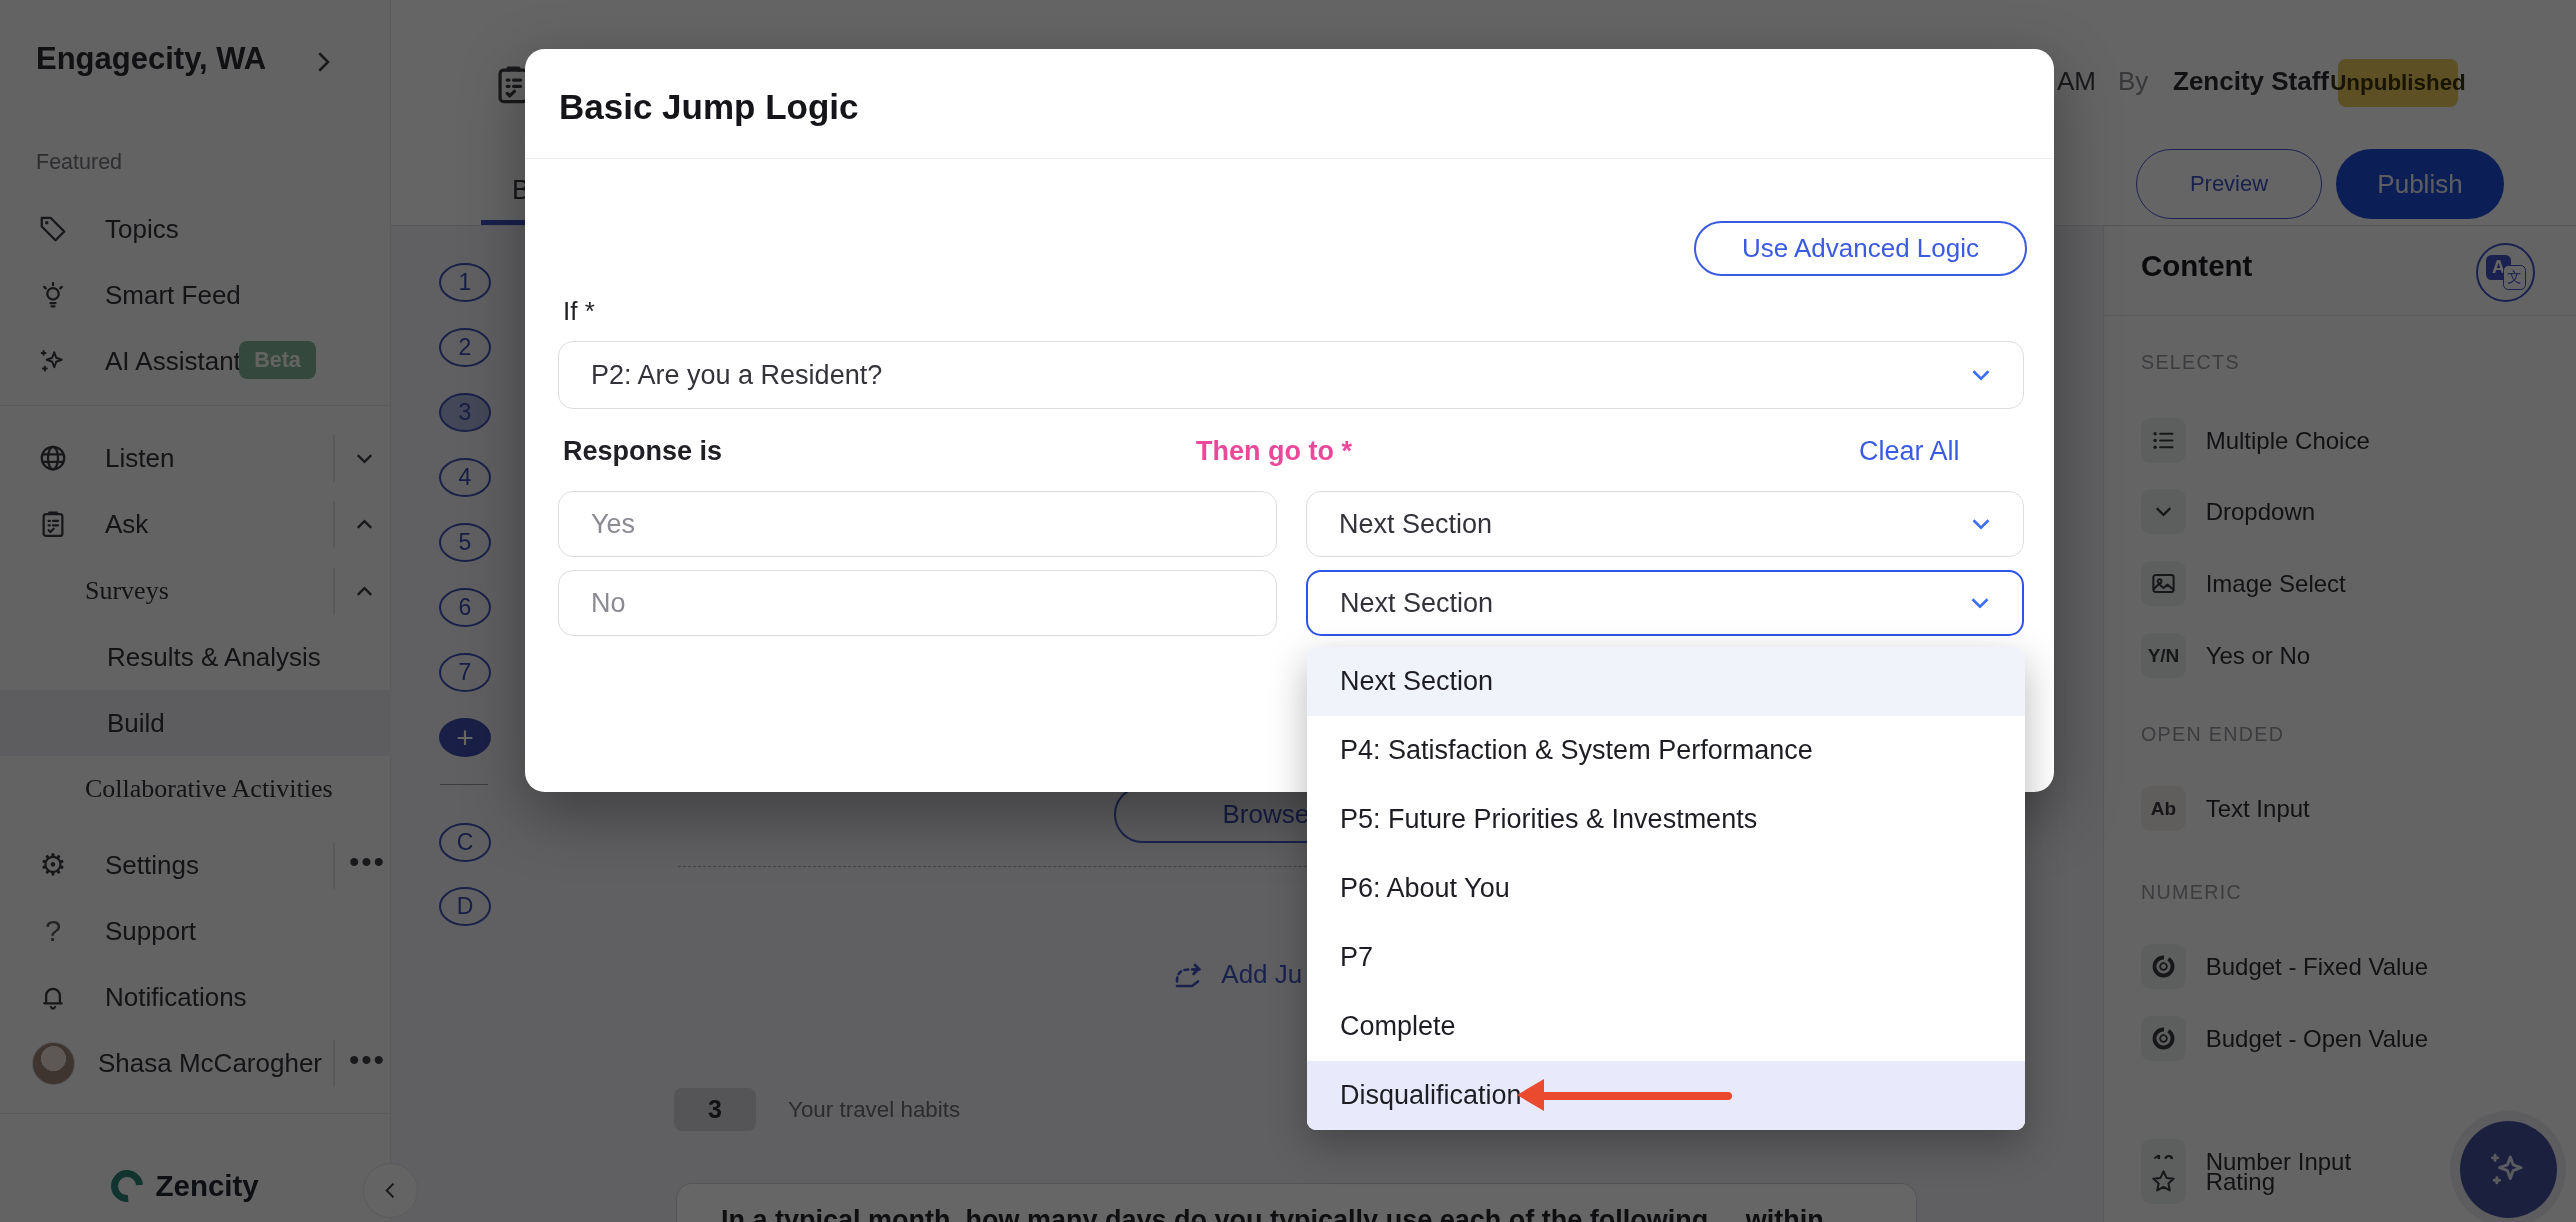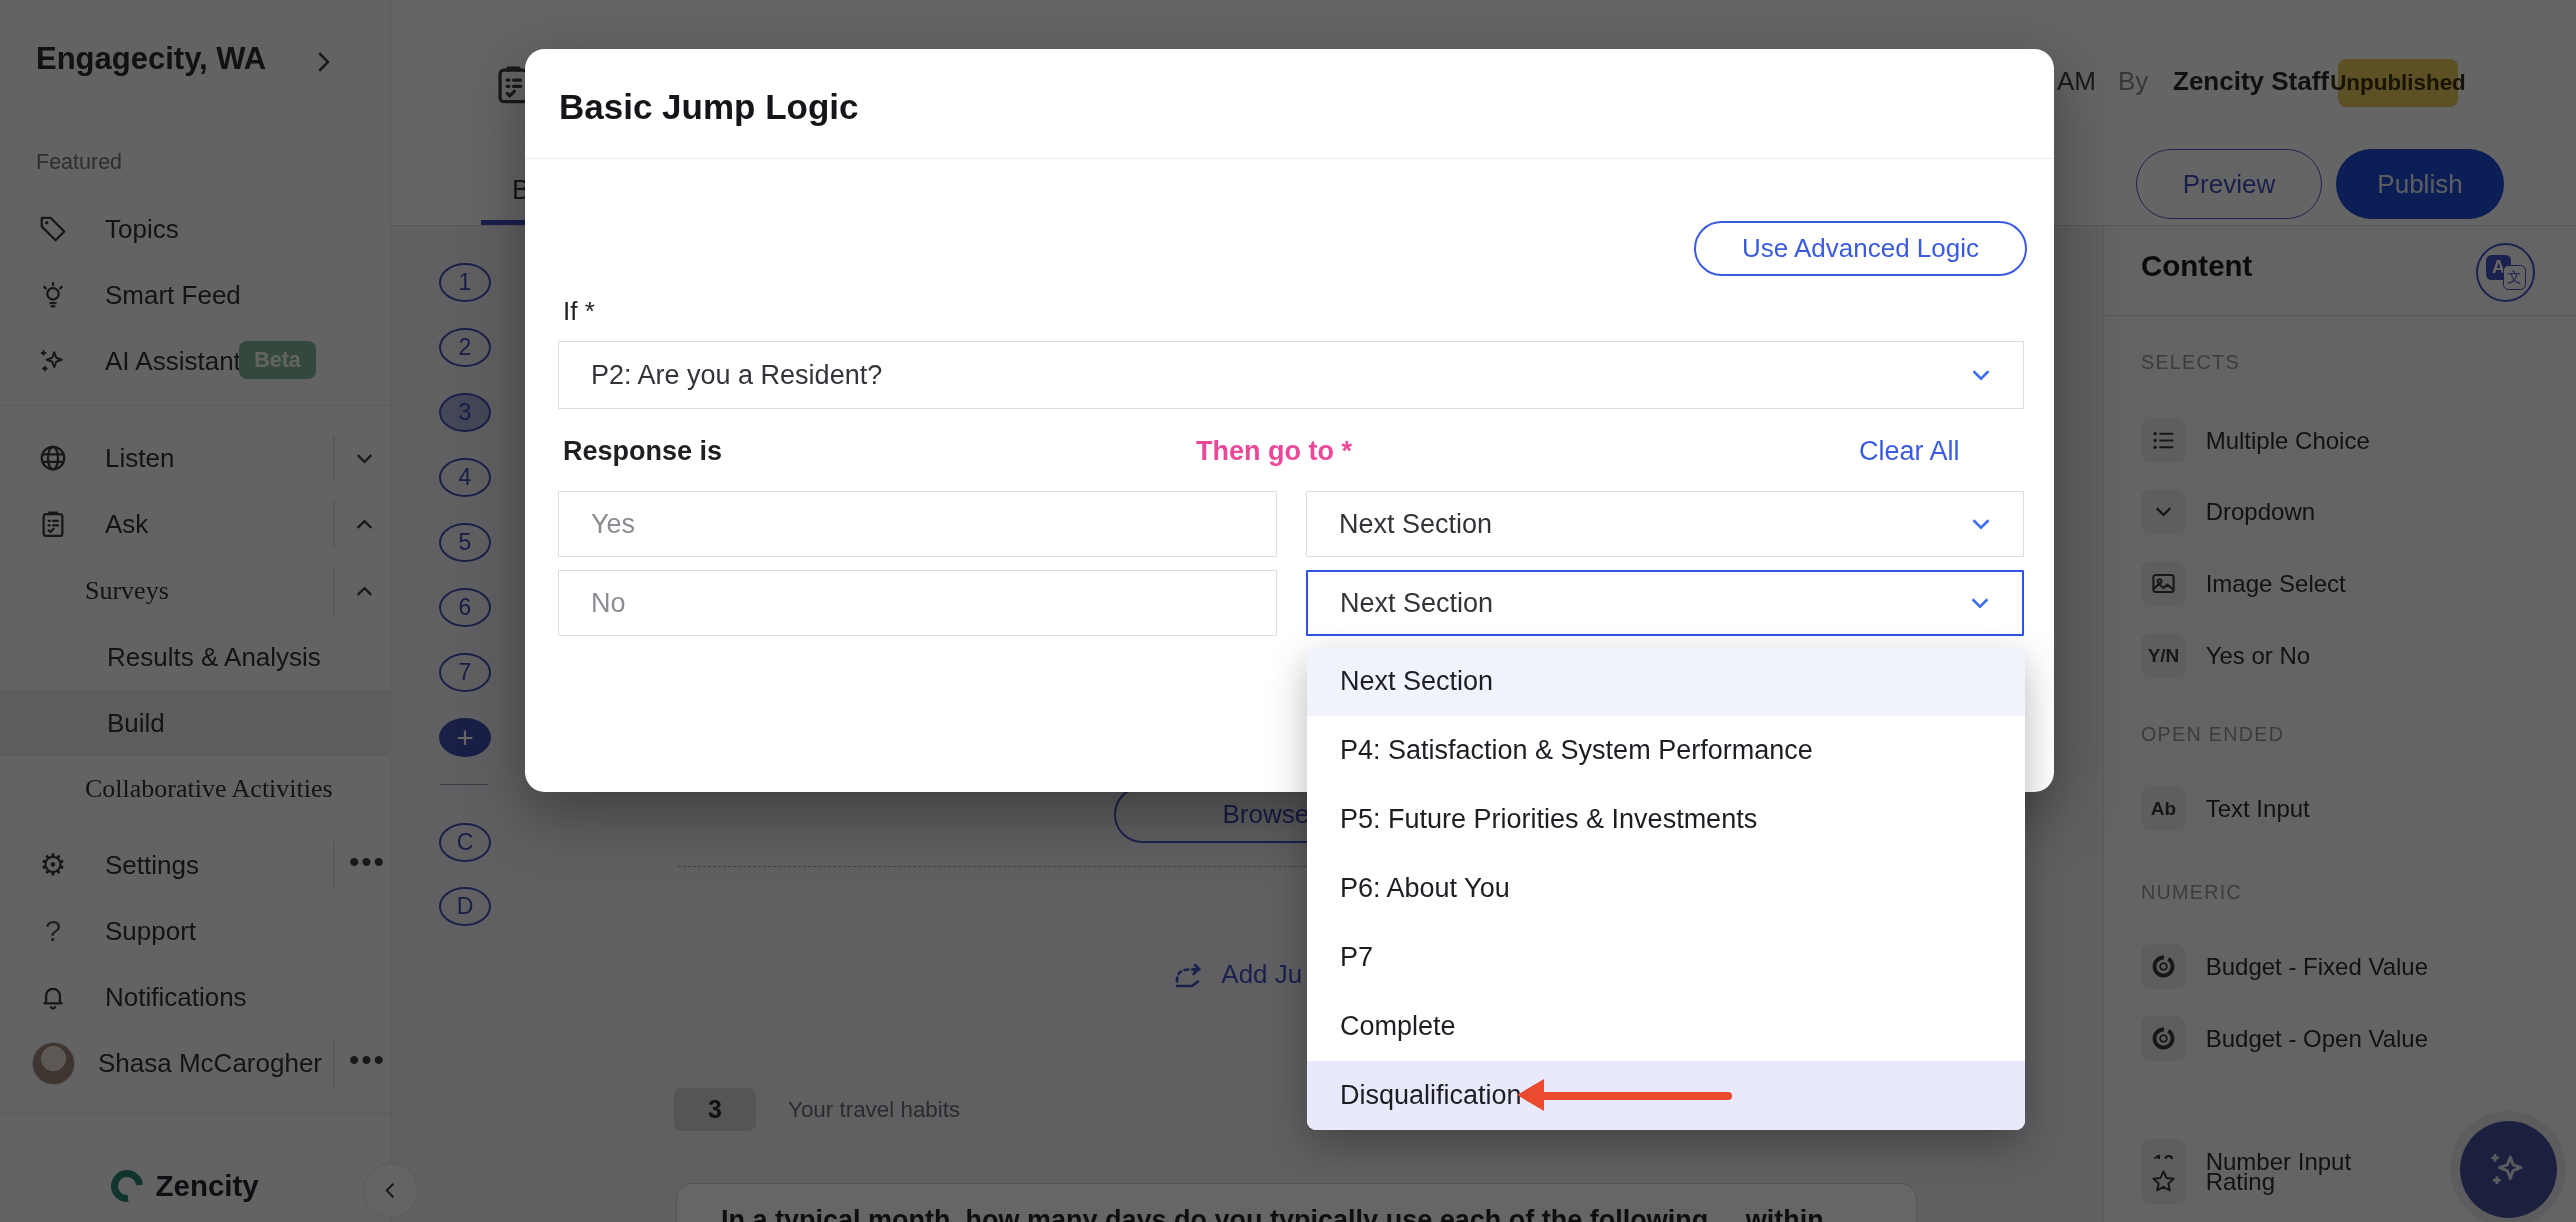--- a/index.html
+++ b/index.html
@@ -29,21 +29,21 @@
   .zc-word{font-size:29.5px;font-weight:700;color:#23272e;}
   .collapse-btn{left:363px;top:1163px;width:55px;height:55px;border-radius:50%;background:#fafafc;border:0.9px solid #e2e2e8;display:flex;align-items:center;justify-content:center;color:#3f3f46;}
 
   
   #tophdr{left:391px;top:0;width:2185px;height:226px;background:#fcfcfd;border-bottom:1.8px solid #dcdce2;}
   .hdr-doc-ic{left:492px;top:63px;width:43px;height:43px;color:#3f3f46;}
   .tab-label{left:512px;top:175px;font-size:27px;color:#3b3b42;}
   .tab-underline{left:481px;top:220px;width:98px;height:5.4px;background:#3f51c1;}
   .meta{top:66px;font-size:26px;white-space:nowrap;}
   .badge-unpub{left:2338px;top:59px;width:120px;height:48px;border-radius:8px;background:#ecc95e;color:#3e3308;font-size:22.4px;font-weight:700;display:flex;align-items:center;justify-content:center;}
-  .btn-preview{left:2136px;top:149px;width:186px;height:70px;border-radius:36px;border:1.8px solid #4a57c2;color:#4350bf;font-size:26px;display:flex;align-items:center;justify-content:center;background:#fdfdfe;}
+  .btn-preview{left:2136px;top:149px;width:186px;height:70px;border-radius:36px;border:1.8px solid #4a57c2;color:#4350bf;font-size:22px;display:flex;align-items:center;justify-content:center;background:#fdfdfe;}
   .btn-publish{left:2336px;top:149px;width:168px;height:70px;border-radius:36px;background:#1d4ed8;color:#e9e9f2;font-size:26px;display:flex;align-items:center;justify-content:center;}
 
   
   .oval{left:439px;width:52px;height:39px;border-radius:50%;border:2.2px solid #4352b4;color:#3c4cb0;font-size:23px;display:flex;align-items:center;justify-content:center;background:transparent;}
   .oval.sel3{background:#aab1da;}
   .oval.plus{background:#3f4fae;border-color:#3f4fae;color:#fff;font-size:30px;font-weight:300;}
   .rail-sep{left:440px;width:48px;border-top:1.8px solid #9a9aa3;}
   .btn-browse{left:1114px;top:786px;width:360px;height:57px;border-radius:30px;border:2.2px solid #4a57c2;color:#3c4cb0;font-size:26px;display:flex;align-items:center;justify-content:center;background:transparent;}
   .dash-sep{left:678px;top:866px;width:1244px;border-top:1.8px dashed #a9a9b2;}
   .addjump{left:1171px;top:956px;display:flex;align-items:center;gap:14.3px;color:#4353c0;font-size:26px;}
@@ -71,21 +71,21 @@
 
   
   #overlay{left:0;top:0;width:2576px;height:1223px;background:rgba(0,0,0,0.60);z-index:10;}
 
   
   #modal{left:525px;top:49px;width:1529px;height:743px;background:#fff;border-radius:19.7px;box-shadow:0 21.5px 63px rgba(0,0,0,.35);z-index:20;}
   .m-title{left:34px;top:38px;font-size:35px;font-weight:700;color:#141419;}
   .m-hr{left:0;top:109px;width:1529px;border-top:1.8px solid #ececf0;}
   .btn-adv{left:1169px;top:172px;width:333px;height:55px;border-radius:29px;border:2.2px solid #3a5be0;color:#3a5be0;font-size:26px;display:flex;align-items:center;justify-content:center;background:#fff;}
   .m-if{left:38px;top:247px;font-size:26px;color:#1f1f24;}
-  .fld{border:1.8px solid #dcdce1;border-radius:1px;background:#fff;display:flex;align-items:center;}
+  .fld{border:1.8px solid #dcdce1;border-radius:15px;background:#fff;display:flex;align-items:center;}
   .fld .val{margin-left:32px;font-size:27px;color:#33333a;}
   .fld .val.ph{color:#8b8b93;}
   .fld .chev{position:absolute;right:27px;width:30px;height:30px;color:#3b6ef5;}
   .f-if{left:33px;top:292px;width:1466px;height:68px;}
   .m-resp{left:38px;top:387px;font-size:27px;font-weight:600;color:#1f1f24;}
   .m-then{left:671px;top:387px;font-size:27px;font-weight:600;color:#ec4899;}
   .m-clear{left:1334px;top:387px;width:168px;text-align:left;font-size:27px;color:#3a5be0;}
   .f-r1a{left:33px;top:442px;width:719px;height:66px;}
   .f-r1b{left:781px;top:442px;width:718px;height:66px;}
   .f-r2a{left:33px;top:521px;width:719px;height:66px;}

